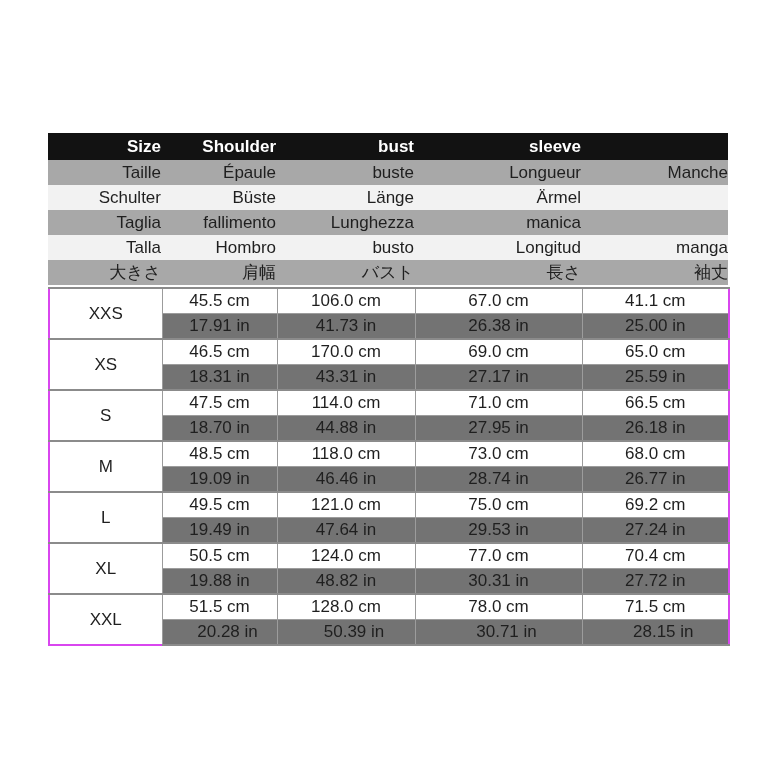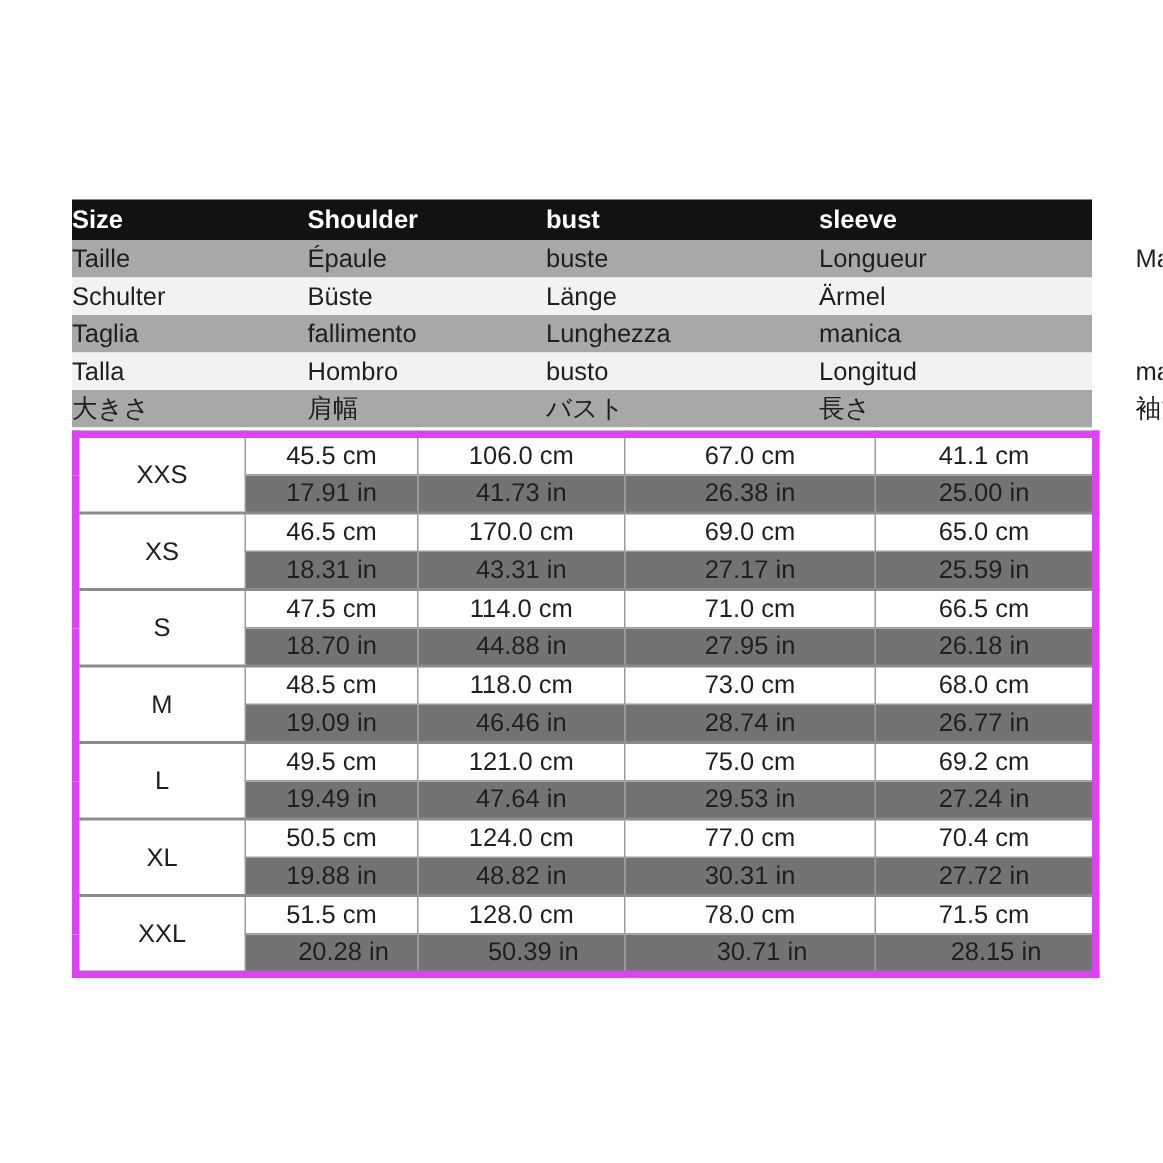--- a/index.html
+++ b/index.html
@@ -4,32 +4,32 @@
 <style>
   html,body{margin:0;padding:0;}
   body{
     width:775px;height:775px;background:#ffffff;position:relative;
     font-family:"Liberation Sans","DejaVu Sans",sans-serif;
     -webkit-font-smoothing:antialiased;
   }
   .chart{position:absolute;left:48px;top:133px;width:680px;}
   .hdr-row{
     display:grid;grid-template-columns:113px 115px 138px 167px 147px;
-    height:25px;align-items:center;text-align:left;
-    font-size:17px;color:#1f1f1f;gap:44px;
+    height:25px;align-items:center;text-align:right;
+    font-size:17px;color:#1f1f1f;
   }
   .hdr-row span{display:block;line-height:25px;white-space:nowrap;}
   .hdr-black{background:#121212;color:#ffffff;font-weight:bold;height:27px;}
   .hdr-black span{line-height:27px;}
   .stripe-dark{background:#a8a8a8;}
   .stripe-light{background:#f2f2f2;}
   .gap{height:2px;background:#ffffff;}
   table.data{
     width:680px;border-collapse:collapse;table-layout:fixed;
-    border:5px solid #d946ef;
+    border:2px solid #d946ef;
   }
   table.data td{
     height:24px;text-align:center;vertical-align:middle;
     font-size:17px;color:#1f1f1f;border:1px solid #9c9c9c;
     padding:0;white-space:nowrap;background:#ffffff;
   }
   tr.in-row td{background:#737373;}
   td.size-cell{background:#ffffff;font-size:17px;}
   tr.group-start td{border-top:2px solid #8b8b8b;}
   tr.last-row td{border-bottom:2px solid #8b8b8b;padding-left:16px;}

